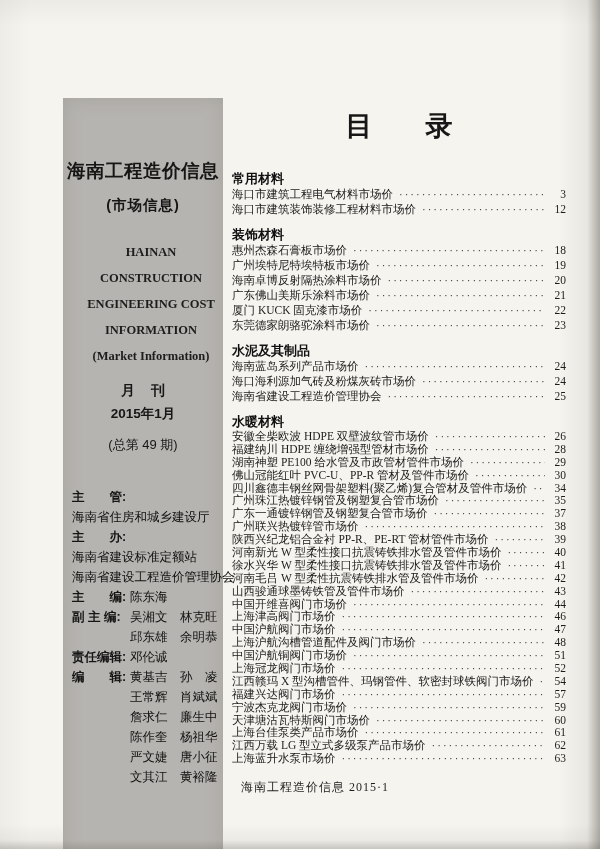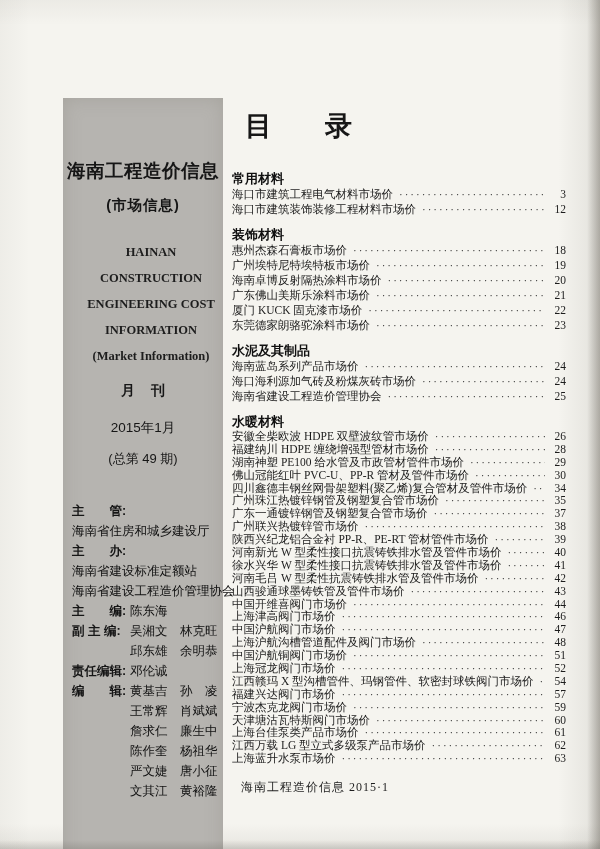--- a/index.html
+++ b/index.html
@@ -22,31 +22,31 @@
   .sidebar {
     position:absolute; left:63px; top:98px; width:160px; height:828px;
     background:#b6b4b0; text-align:center; color:#161616;
     box-shadow: inset 0 0 18px rgba(120,115,105,0.25);
   }
   .jtitle { margin-top:60px; font-size:18.5px; font-weight:bold; letter-spacing:0.5px; }
   .jsub   { margin-top:13px; font-size:14.5px; font-weight:bold; letter-spacing:1px; }
   .eng    { margin-top:24px; font-family:"Liberation Serif", serif; font-weight:bold;
             font-size:12.5px; line-height:26px; color:#1d1d1d;padding-left:16px; }
   .freq   { margin-top:13px; font-size:14px; font-weight:bold; letter-spacing:6px; text-indent:6px; }
-  .idate  { margin-top:19px; font-size:13.5px; }
+  .idate  { margin-top:5px; font-size:13.5px;font-weight:bold; }
   .inum   { margin-top:13px; font-size:13px; }
   .staff  { margin-top:33px; text-align:left; padding:0 4px 0 9px;
             font-size:12.5px; line-height:20px; }
   .staff-row { display:flex; white-space:nowrap; }
   .slabel { flex:0 0 58px; font-weight:bold; font-family:"Liberation Sans", sans-serif; }
   .sname  { font-family:"Liberation Serif", serif; color:#101010; }
 
   
   .toc { position:absolute; left:232px; top:100px; width:334px; }
-  .toc-title { margin:8px 0 0; font-size:27px; font-weight:bold;
+  .toc-title { margin:8px 0 0; text-align:center; font-size:27px; font-weight:bold;
                font-family:"Liberation Serif", serif; letter-spacing:13px; text-indent:13px; color:#161616; }
   .toc-sections { margin-top:26px; }
   .toc-section { margin-top:9px; }
   .toc-section:first-child { margin-top:0; }
   .toc-header { height:17px; line-height:17px; font-size:13px; font-weight:bold;
                 font-family:"Liberation Sans", sans-serif; color:#101010; }
   .toc-row { display:flex; align-items:baseline; height:15px; line-height:15px;
              font-size:11.5px; font-family:"Liberation Serif", serif; white-space:nowrap; color:#1c1c1c; }
   .toc-section.dense .toc-row { height:12.9px; line-height:12.9px; }
   .toc-entry-title { flex:0 1 auto; overflow:hidden; }

